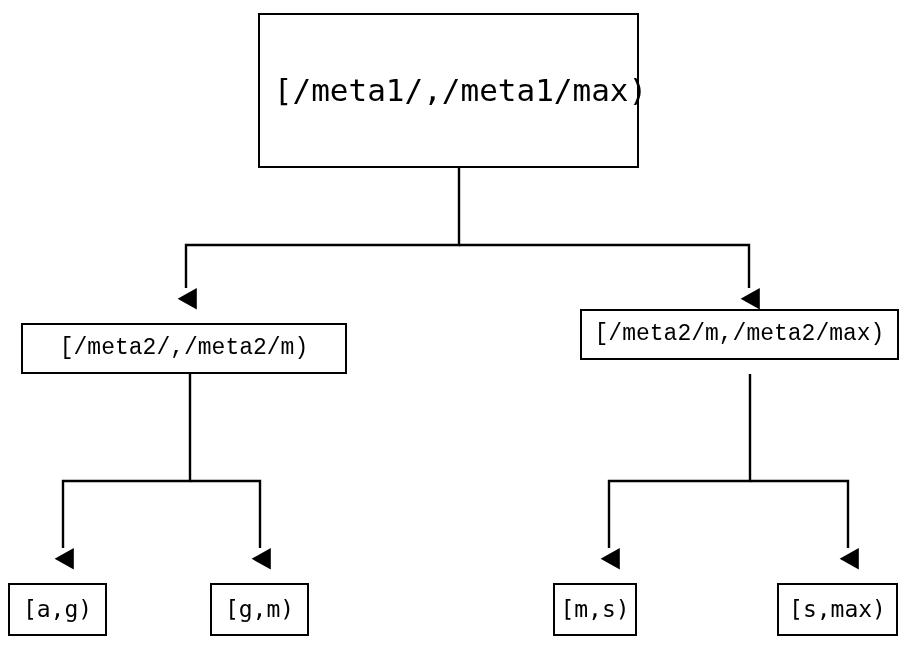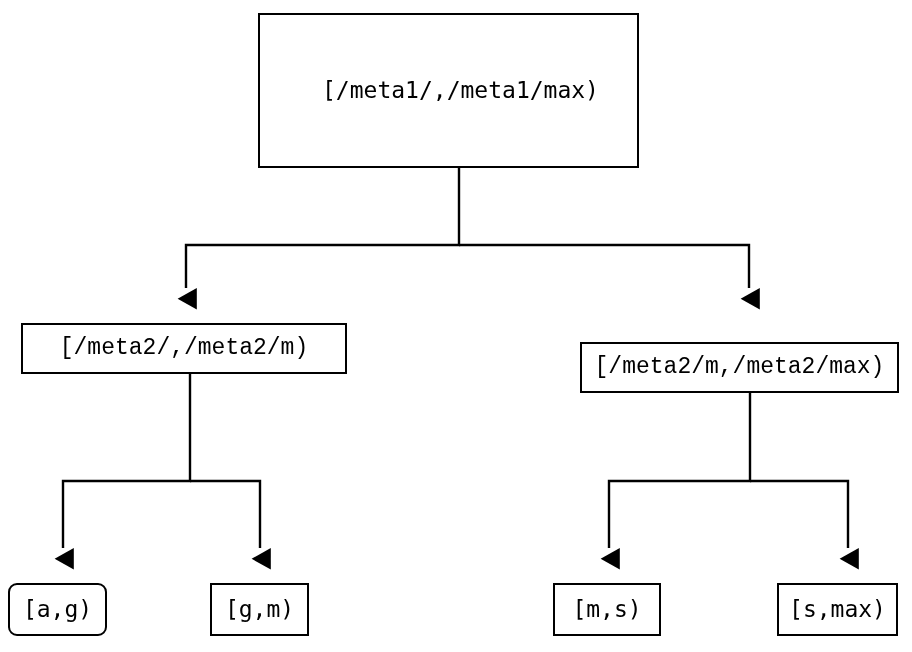--- a/index.html
+++ b/index.html
@@ -33,21 +33,21 @@
     align-items: center;
     justify-content: center;
     color: #000000;
     white-space: pre;
     letter-spacing: 0;
   }
   .node-label {
     display: block;
     line-height: 1;
   }
-  .node-root   { font-size: 23px; padding-left: 24px; }
+  .node-root   { font-size: 31px; padding-left: 24px; }
   .node-mid    { font-size: 23px; font-family: Liberation Mono, monospace; }
   .node-leaf   { font-size: 23px; }
 </style>
 </head>
 <body>
 
 <div id="canvas" style="background: rgb(255, 255, 255);">
 
   <svg id="edges" viewBox="0 0 912 652" width="912" height="652" xmlns="http://www.w3.org/2000/svg">
     <defs>
@@ -79,33 +79,33 @@
   </svg>
 
   <div class="node node-root" id="n-root" style="left: 258px; top: 13px; width: 381px; height: 155px; border-color: rgb(0, 0, 0); border-width: 2px; color: rgb(0, 0, 0);">
     <span class="node-label">[/meta1/,/meta1/max)</span>
   </div>
 
   <div class="node node-mid" id="n-mid-left" style="left: 21px; top: 323px; width: 326px; height: 51px; border-color: rgb(0, 0, 0); border-width: 2px; color: rgb(0, 0, 0);">
     <span class="node-label">[/meta2/,/meta2/m)</span>
   </div>
 
-  <div class="node node-mid" id="n-mid-right" style="left: 580px; top: 342px; width: 319px; height: 51px; border-color: rgb(0, 0, 0); border-width: 2px; color: rgb(0, 0, 0);">
+  <div class="node node-mid" id="n-mid-right" style="left: 580px; top: 309px; width: 319px; height: 51px; border-color: rgb(0, 0, 0); border-width: 2px; color: rgb(0, 0, 0);">
     <span class="node-label">[/meta2/m,/meta2/max)</span>
   </div>
 
-  <div class="node node-leaf" id="n-leaf-1" style="left: 8px; top: 583px; width: 99px; height: 53px; border-color: rgb(0, 0, 0); border-width: 2px; color: rgb(0, 0, 0); border-radius: 9px;">
+  <div class="node node-leaf" id="n-leaf-1" style="left: 8px; top: 583px; width: 99px; height: 53px; border-color: rgb(0, 0, 0); border-width: 2px; color: rgb(0, 0, 0);">
     <span class="node-label">[a,g)</span>
   </div>
 
   <div class="node node-leaf" id="n-leaf-2" style="left: 210px; top: 583px; width: 99px; height: 53px; border-color: rgb(0, 0, 0); border-width: 2px; color: rgb(0, 0, 0);">
     <span class="node-label">[g,m)</span>
   </div>
 
-  <div class="node node-leaf" id="n-leaf-3" style="left: 553px; top: 583px; width: 108px; height: 53px; border-color: rgb(0, 0, 0); border-width: 2px; color: rgb(0, 0, 0);">
+  <div class="node node-leaf" id="n-leaf-3" style="left: 553px; top: 583px; width: 84px; height: 53px; border-color: rgb(0, 0, 0); border-width: 2px; color: rgb(0, 0, 0);">
     <span class="node-label">[m,s)</span>
   </div>
 
   <div class="node node-leaf" id="n-leaf-4" style="left: 777px; top: 583px; width: 121px; height: 53px; border-color: rgb(0, 0, 0); border-width: 2px; color: rgb(0, 0, 0);">
     <span class="node-label">[s,max)</span>
   </div>
 
 </div>
 
 </body></html>

